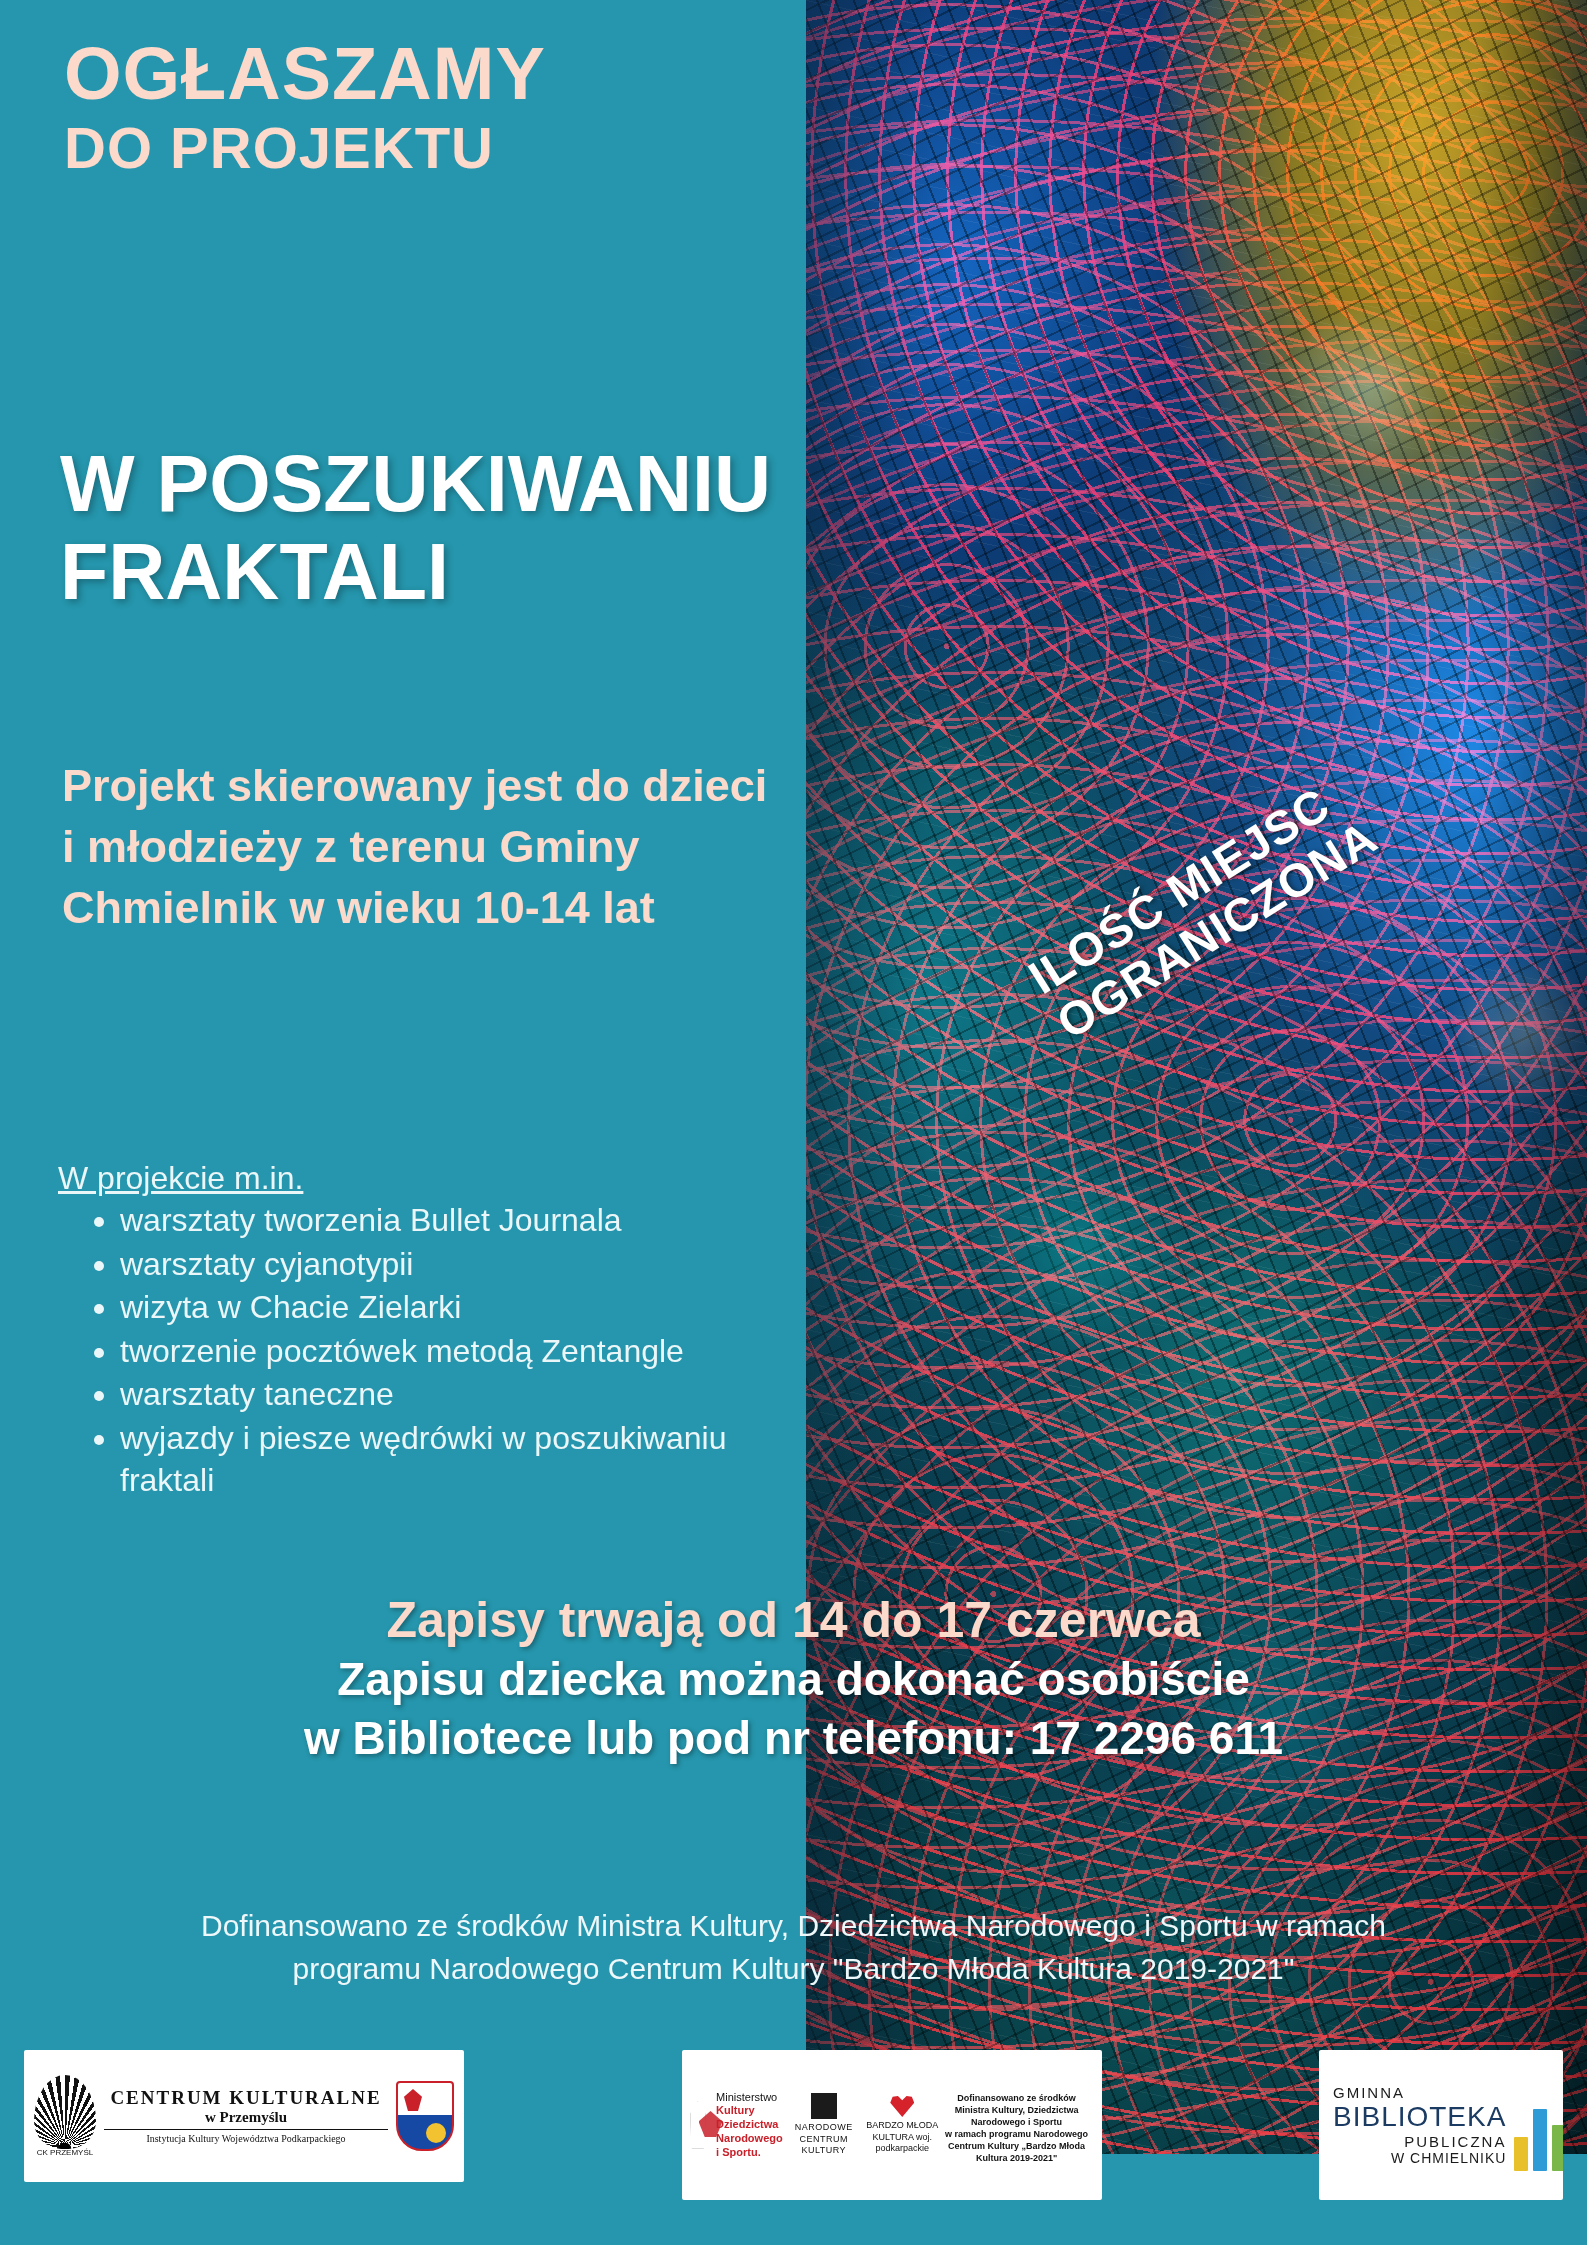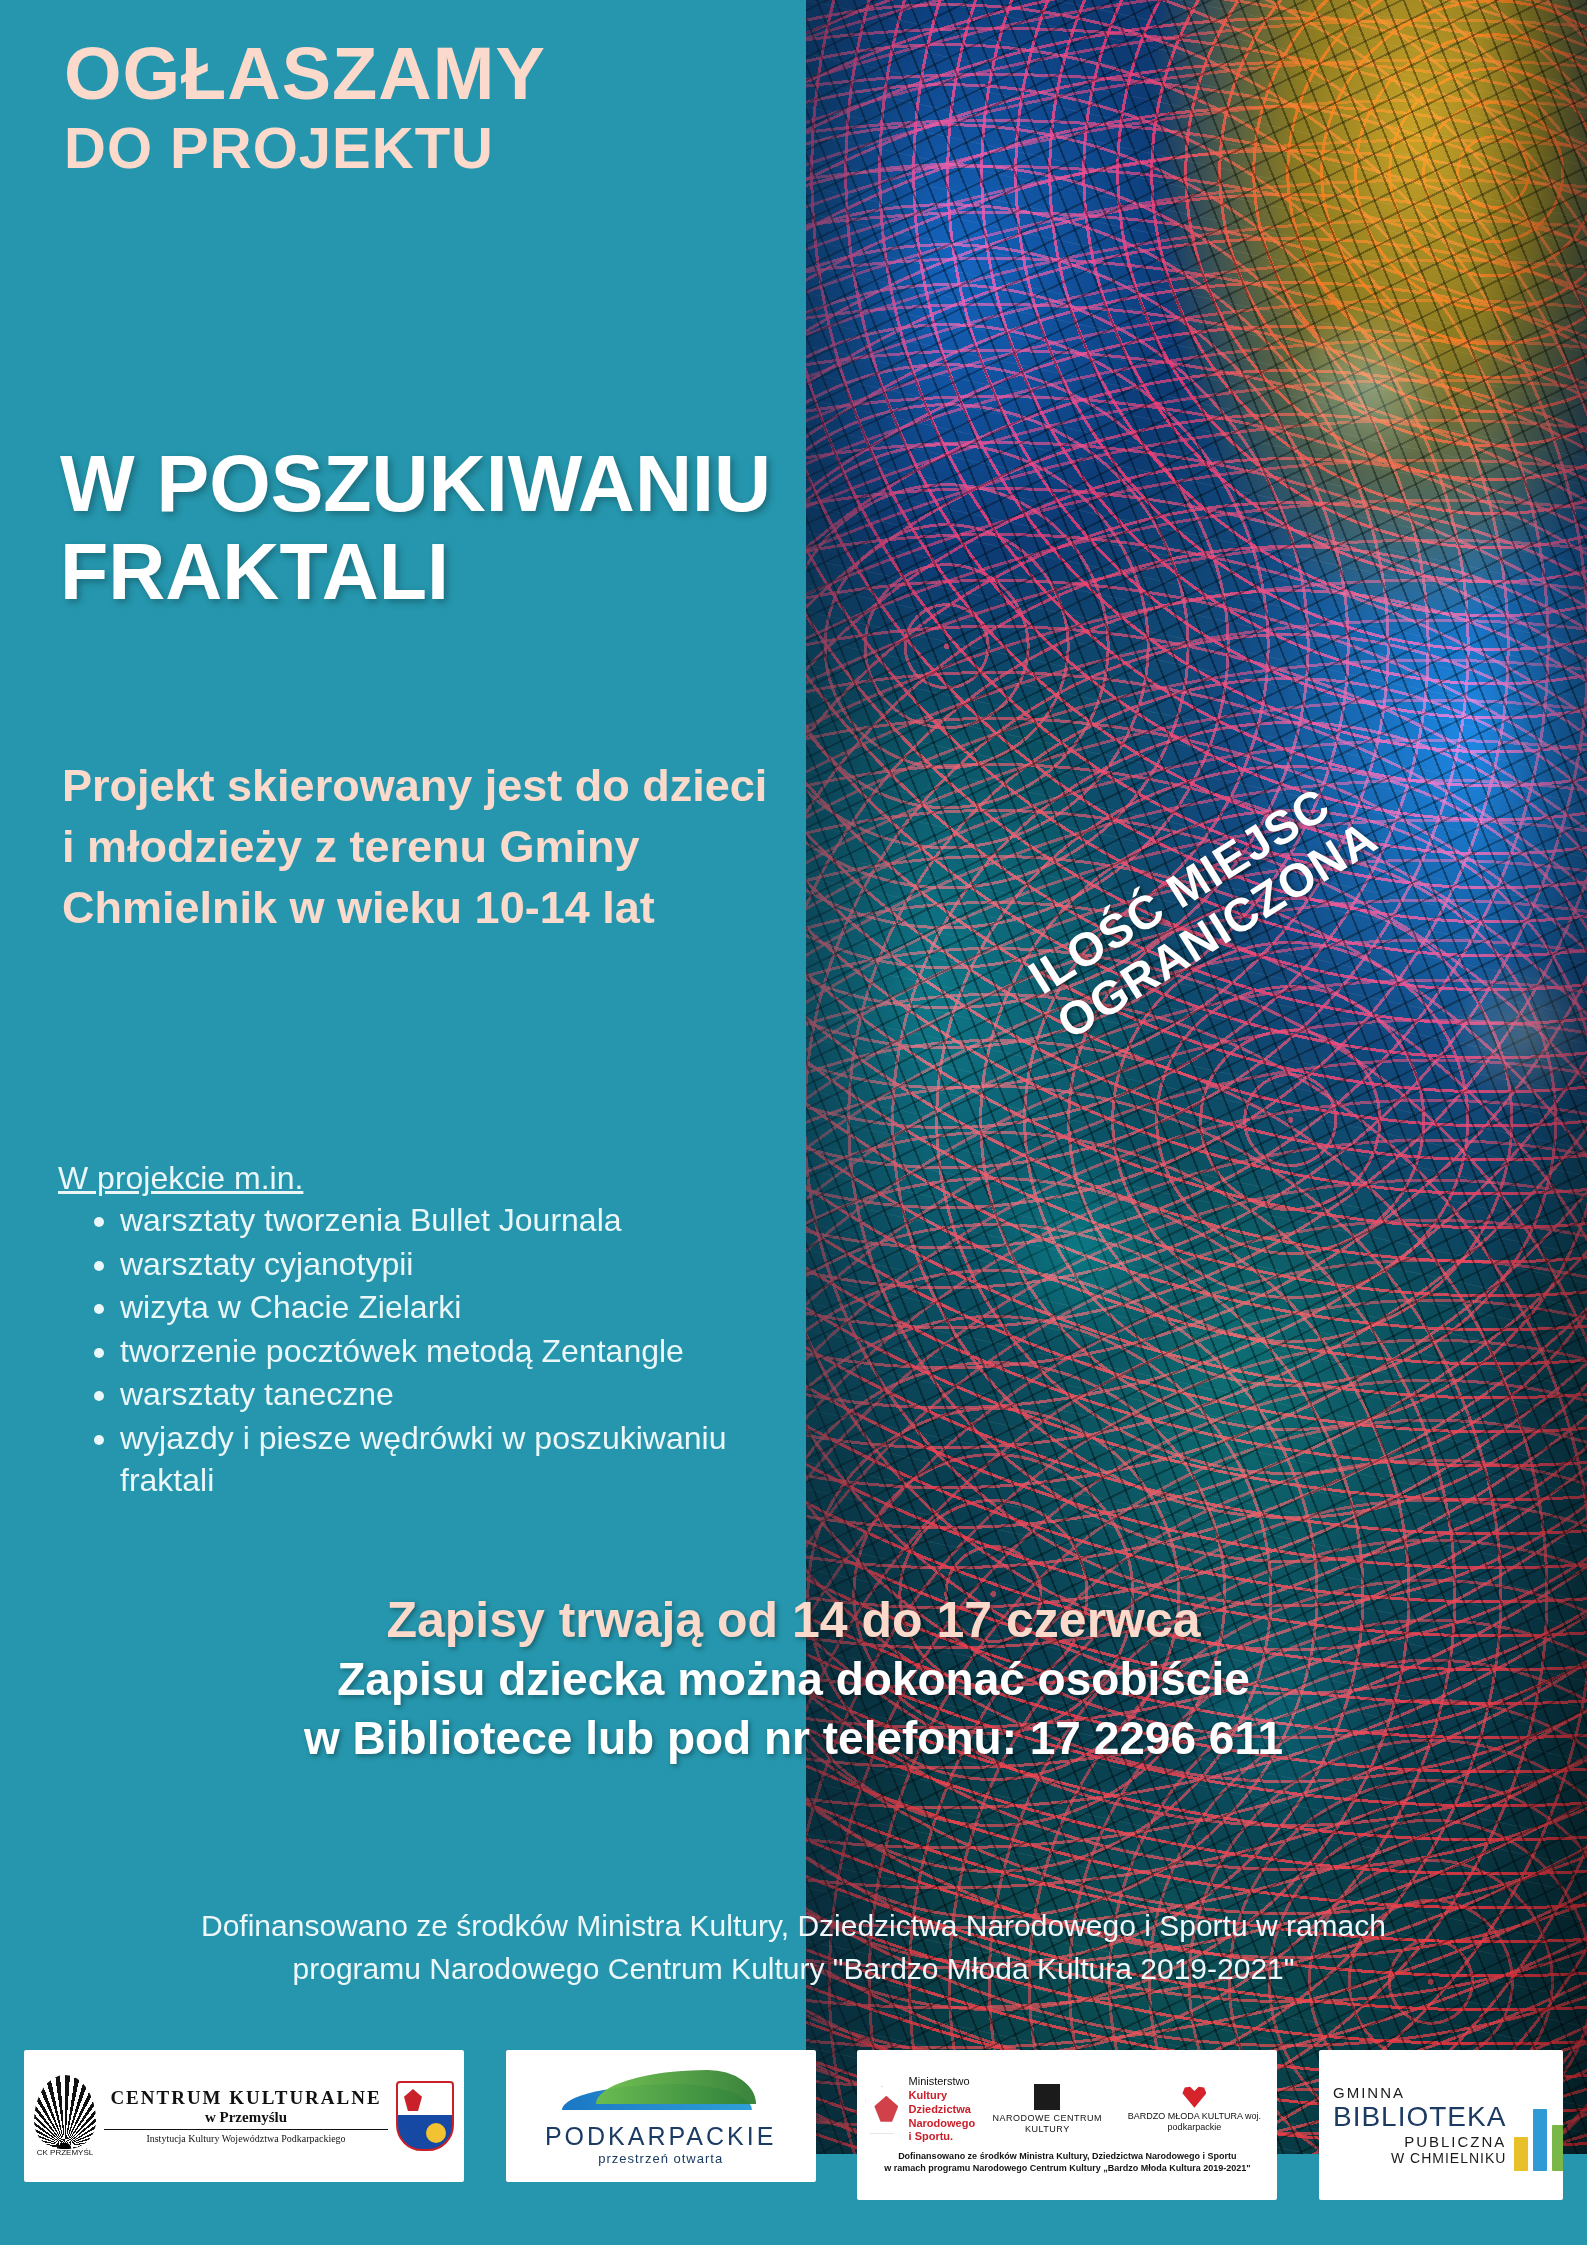--- a/index.html
+++ b/index.html
@@ -278,21 +278,21 @@
   }
   .l2-art .b2 {
     position:absolute; left:40px; top:4px; width:160px; height:34px;
     background: linear-gradient(90deg,#6dbf4b,#2f7d32);
     border-radius: 70% 30% 50% 50% / 100% 100% 0 0;
     opacity: .95;
   }
   .l2-t1 { font-size: 25px; letter-spacing: 3px; color: #1a3b63; font-weight: normal; }
   .l2-t2 { font-size: 13px; letter-spacing: 1px; color: #1a3b63; }
 
-  .l3-wrap { display: flex; align-items: center; width: 100%; height: 100%; flex-direction: column; justify-content: center; }
+  .l3-wrap { display: flex; align-items: center; width: 100%; height: 100%; justify-content: center; }
   .l3-row { display: flex; align-items: center; gap: 10px; width: 100%; justify-content: space-around; }
   .l3-eagle { width: 42px; height: 48px; position: relative; }
   .l3-eagle::before {
     content:""; position:absolute; inset:0;
     background:#fff; border:1px solid #ddd;
     clip-path: polygon(50% 0, 100% 28%, 86% 100%, 14% 100%, 0 28%);
   }
   .l3-eagle::after {
     content:""; position:absolute; left:9px; top:10px; width:24px; height:26px;
     background:#c9202a; clip-path: polygon(50% 0,100% 40%,74% 100%,26% 100%,0 40%);
@@ -379,30 +379,20 @@
         </div>
         <div class="l1-text">
           <div class="l1-t1">CENTRUM KULTURALNE</div>
           <div class="l1-t2">w Przemyślu</div>
           <div class="l1-t3">Instytucja Kultury Województwa Podkarpackiego</div>
         </div>
         <div class="l1-crest"></div>
       </div>
     </div>
 
-    <div class="logo-box logo2">
-      <div class="l2-wrap">
-        <div class="l2-art">
-          <div class="b1"></div>
-            <div class="b2"></div>
-        </div>
-        <div class="l2-t1">PODKARPACKIE</div>
-        <div class="l2-t2">przestrzeń otwarta</div>
-      </div>
-    </div>
 
     <div class="logo-box logo3">
       <div class="l3-wrap">
         <div class="l3-row">
           <div class="l3-eagle"></div>
           <div class="l3-min">
             <div>Ministerstwo</div>
             <div class="red">Kultury</div>
             <div class="red">Dziedzictwa</div>
             <div class="red">Narodowego</div>

